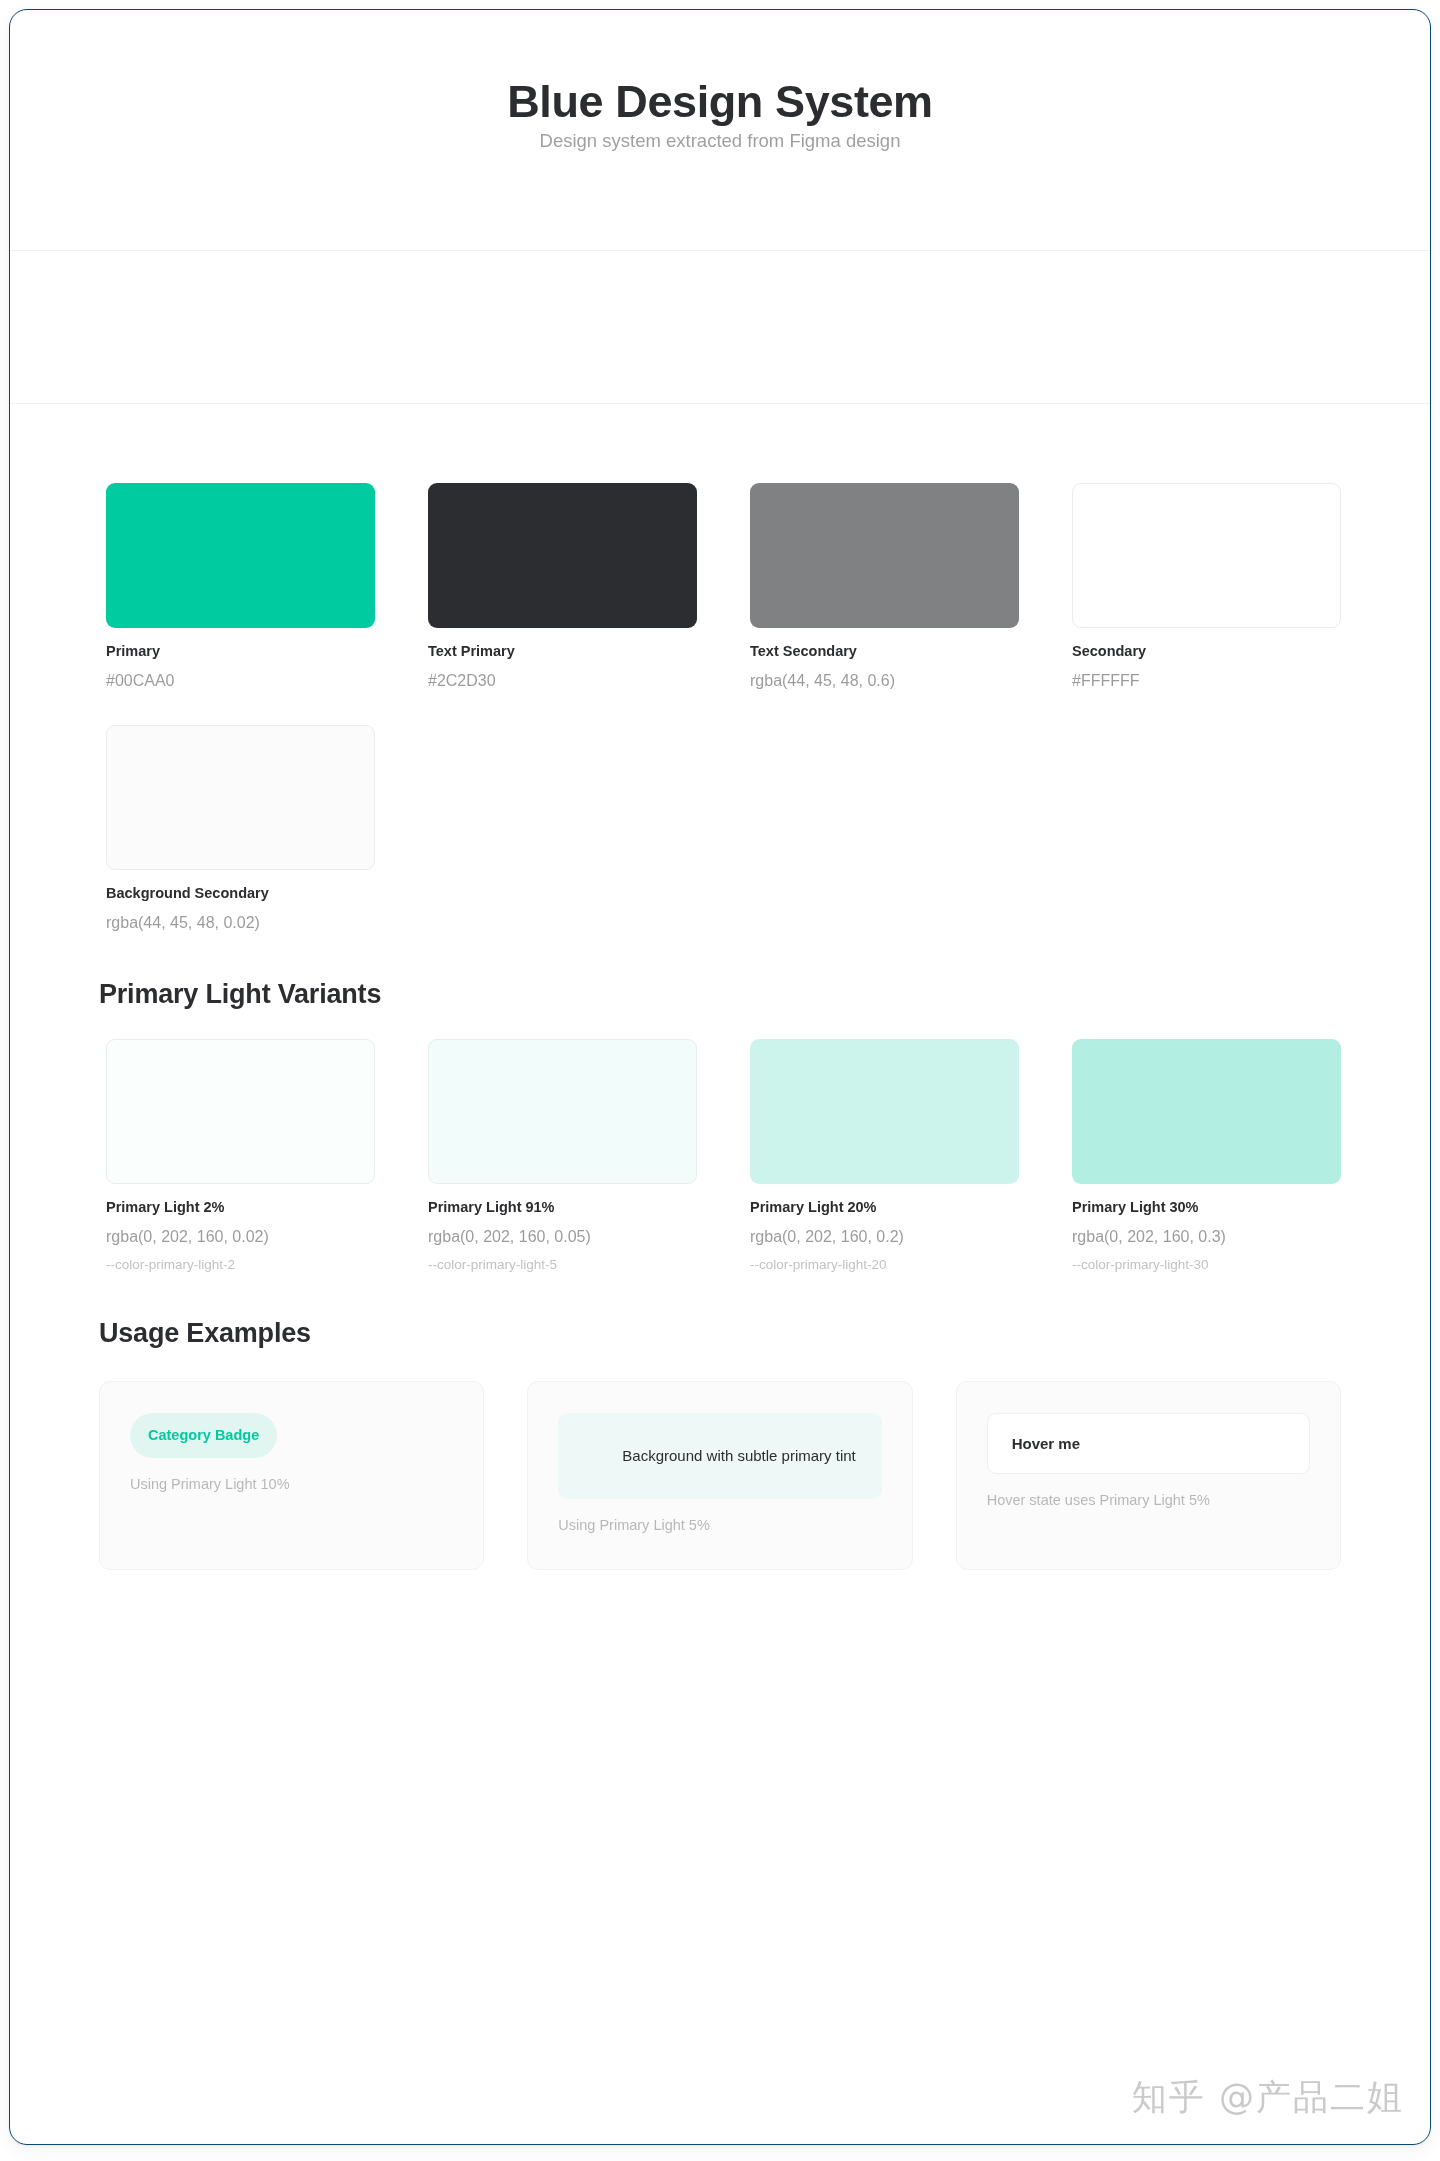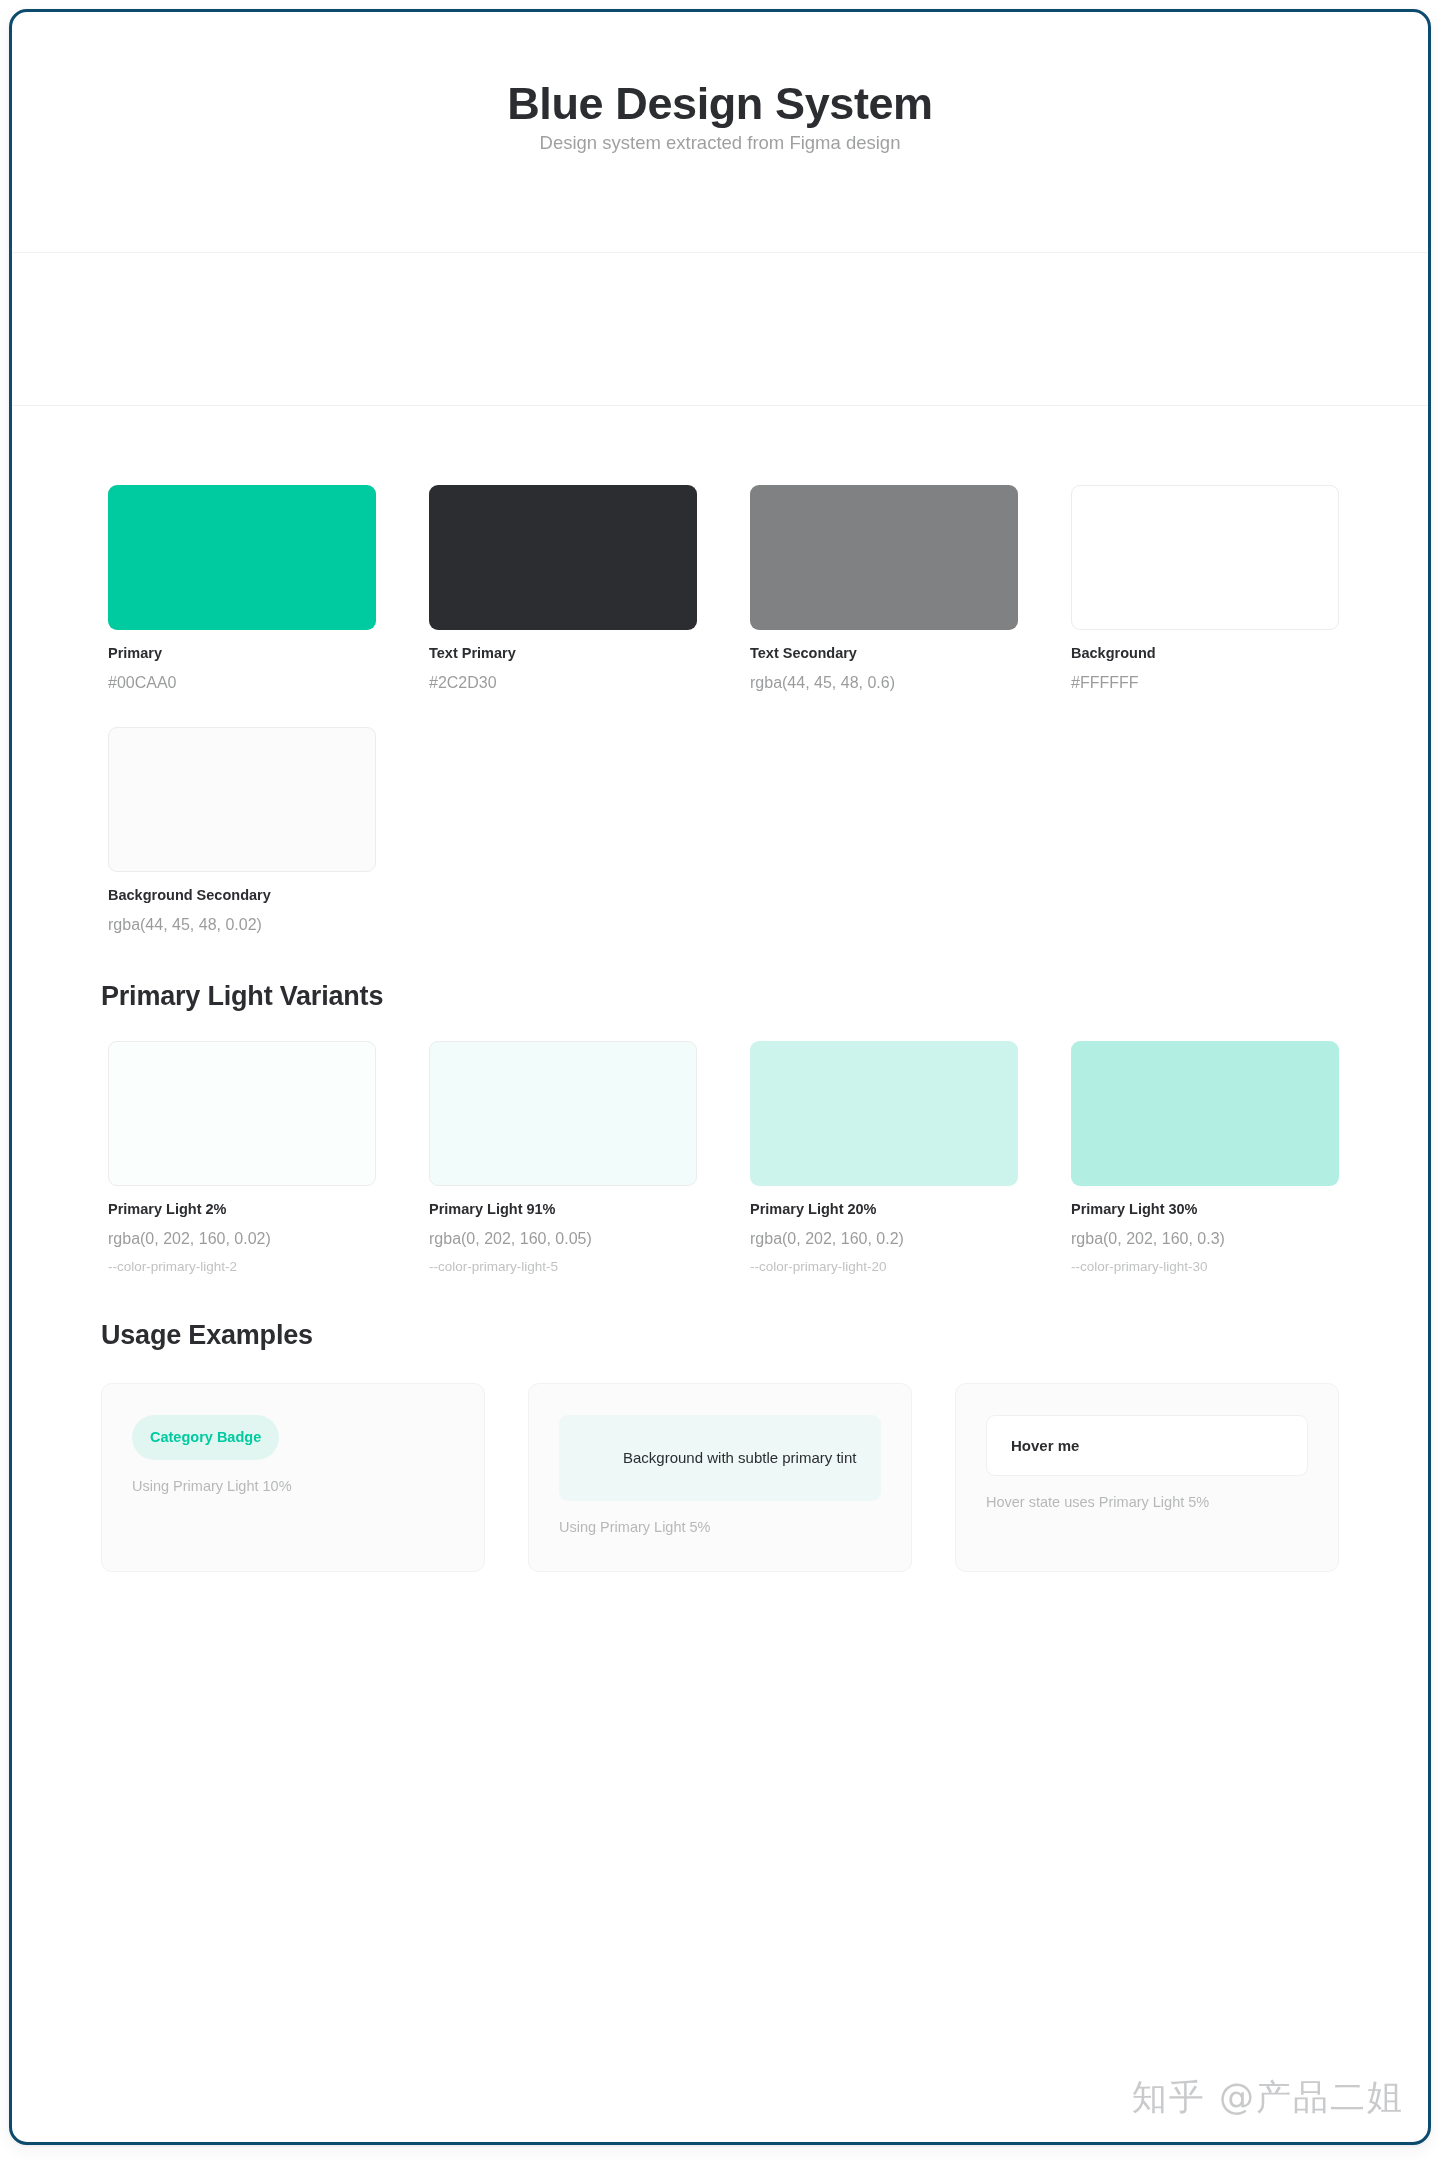--- a/index.html
+++ b/index.html
@@ -22,21 +22,21 @@
   }
 
   
   .app-card {
     position: absolute;
     left: 9px;
     top: 9px;
     width: 1422px;
     height: 2136px;
     background: #ffffff;
-    border: 3px solid #0c4a6e;
+    border: 1px solid #0c4a6e;
     border-radius: 18px;
     box-shadow: 0 1px 3px rgba(44,45,48,0.07), 0 6px 18px rgba(44,45,48,0.05);
     overflow: hidden;
   }
 
   
   .hero {
     padding: 66px 40px 0 40px;
     text-align: center;
   }
@@ -231,21 +231,21 @@
         </div>
 
         <div class="swatch-item">
           <div class="swatch-chip" style="background:rgba(44,45,48,0.6);"></div>
           <div class="swatch-name">Text Secondary</div>
           <div class="swatch-value">rgba(44, 45, 48, 0.6)</div>
         </div>
 
         <div class="swatch-item">
           <div class="swatch-chip bordered" style="background:#FFFFFF;"></div>
-          <div class="swatch-name">Background</div>
+          <div class="swatch-name">Secondary</div>
           <div class="swatch-value">#FFFFFF</div>
         </div>
 
         <div class="swatch-item">
           <div class="swatch-chip bordered" style="background:rgba(44,45,48,0.02);"></div>
           <div class="swatch-name">Background Secondary</div>
           <div class="swatch-value">rgba(44, 45, 48, 0.02)</div>
         </div>
 
       </div>

